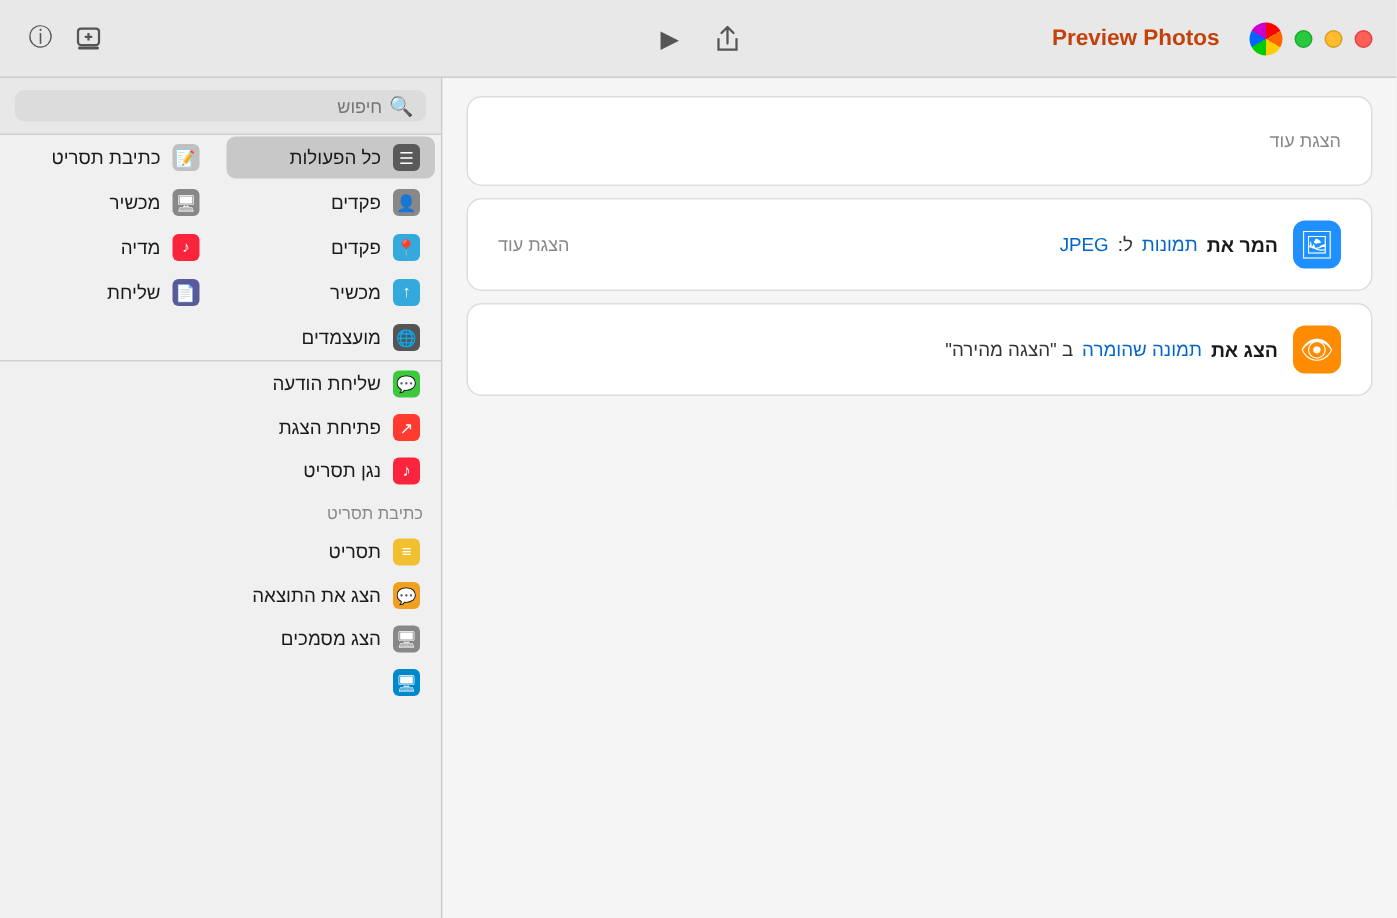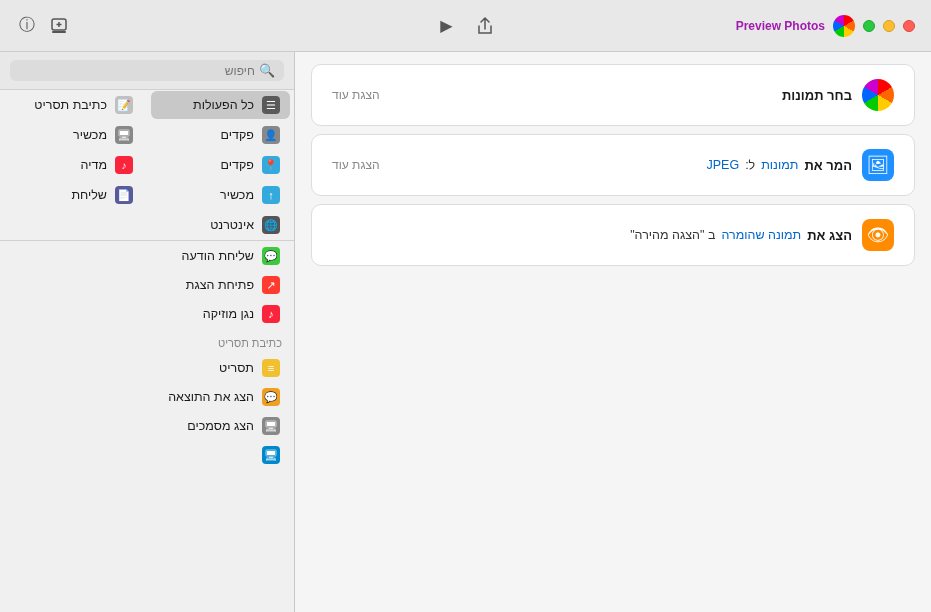--- a/index.html
+++ b/index.html
@@ -36,24 +36,24 @@
       display: flex;
       align-items: center;
       gap: 16px;
     }
     .title-bar-right {
       display: flex;
       align-items: center;
       gap: 8px;
     }
     .title-text {
-      font-size: 12px;
+      font-size: 15px;
       font-weight: 600;
-      color: #a21caf;
-      margin-right: 0;
+      color: #c2410c;
+      margin-right: 12px;
     }
     .window-btn {
       width: 12px;
       height: 12px;
       border-radius: 50%;
       display: inline-block;
     }
     .btn-red { background: #ff5f57; border: 1px solid #e0443e; }
     .btn-yellow { background: #febc2e; border: 1px solid #d6a021; }
     .btn-green { background: #28c840; border: 1px solid #1aab29; }
@@ -300,21 +300,21 @@
         <div class="sidebar-full-item">
           <div class="sidebar-item-icon" style="background:#34aadc;color:white;">📍</div>
           <span>פקדים</span>
         </div>
         <div class="sidebar-full-item">
           <div class="sidebar-item-icon" style="background:#34aadc;color:white;">↑</div>
           <span>מכשיר</span>
         </div>
         <div class="sidebar-full-item">
           <div class="sidebar-item-icon" style="background:#555;color:white;">🌐</div>
-          <span>אינטרנט</span>
+          <span>מועצמדים</span>
         </div>
       </div>
 
       <div class="sidebar-col">
         <div class="sidebar-full-item">
           <div class="sidebar-item-icon" style="background:#c0c0c0;color:#333;">📝</div>
           <span>כתיבת תסריט</span>
         </div>
         <div class="sidebar-full-item">
           <div class="sidebar-item-icon" style="background:#888;color:white;">🖥</div>
@@ -336,21 +336,21 @@
       <div class="sidebar-full-item">
         <div class="sidebar-item-icon" style="background:#3dc93d;color:white;">💬</div>
         <span>שליחת הודעה</span>
       </div>
       <div class="sidebar-full-item">
         <div class="sidebar-item-icon" style="background:#ff3b30;color:white;">↗</div>
         <span>פתיחת הצגת</span>
       </div>
       <div class="sidebar-full-item">
         <div class="sidebar-item-icon" style="background:#fa243c;color:white;">♪</div>
-        <span>נגן מוזיקה</span>
+        <span>נגן תסריט</span>
       </div>
     </div>
 
     <div>
       <div class="sidebar-divider-label">כתיבת תסריט</div>
       <div class="sidebar-full-item">
         <div class="sidebar-item-icon" style="background:#f0c030;color:white;">≡</div>
         <span>תסריט</span>
       </div>
       <div class="sidebar-full-item">
@@ -366,24 +366,20 @@
 
       </div>
 
     </div>
 
   </div>
 
   <div class="content-area">
 
     <div class="shortcut-card">
-      <div class="shortcut-card-left">
-        <div class="shortcut-card-icon icon-circle" style="background: conic-gradient(#f00 0deg 60deg, #ff6600 60deg 120deg, #ffcc00 120deg 180deg, #00cc00 180deg 240deg, #0066ff 240deg 300deg, #cc00cc 300deg 360deg);"></div>
-        <span class="shortcut-title">בחר תמונות</span>
-      </div>
       <div class="shortcut-card-right">
         <span style="color:#888;font-size:12px;cursor:pointer;">הצגת עוד</span>
       </div>
     </div>
 
     <div class="shortcut-card">
       <div class="shortcut-card-left">
         <div class="shortcut-card-icon" style="background:#1e90ff;color:white;font-size:18px;">🖼</div>
         <div class="card-subtitle">
           <span class="shortcut-title">המר את</span>

